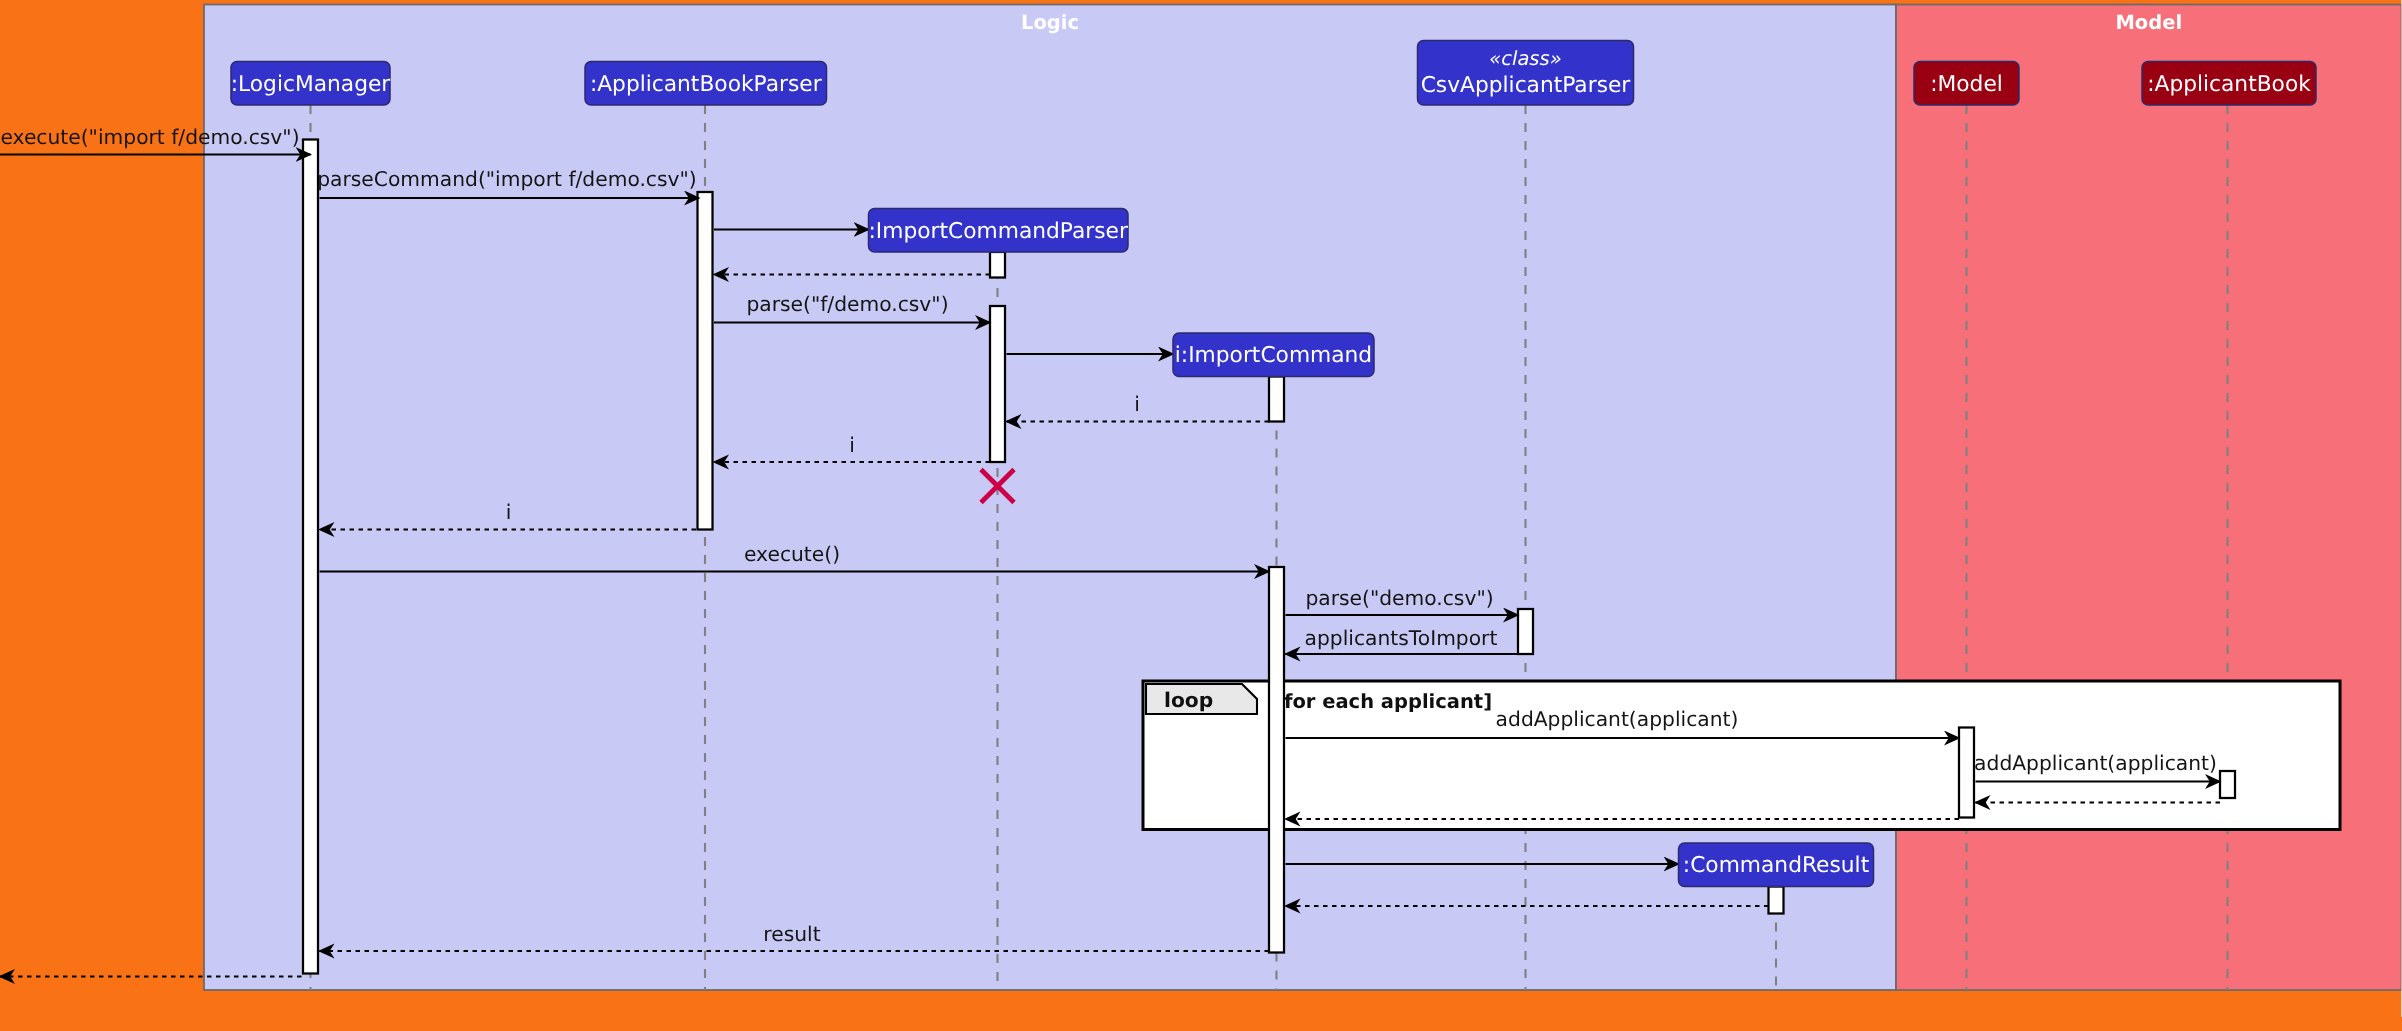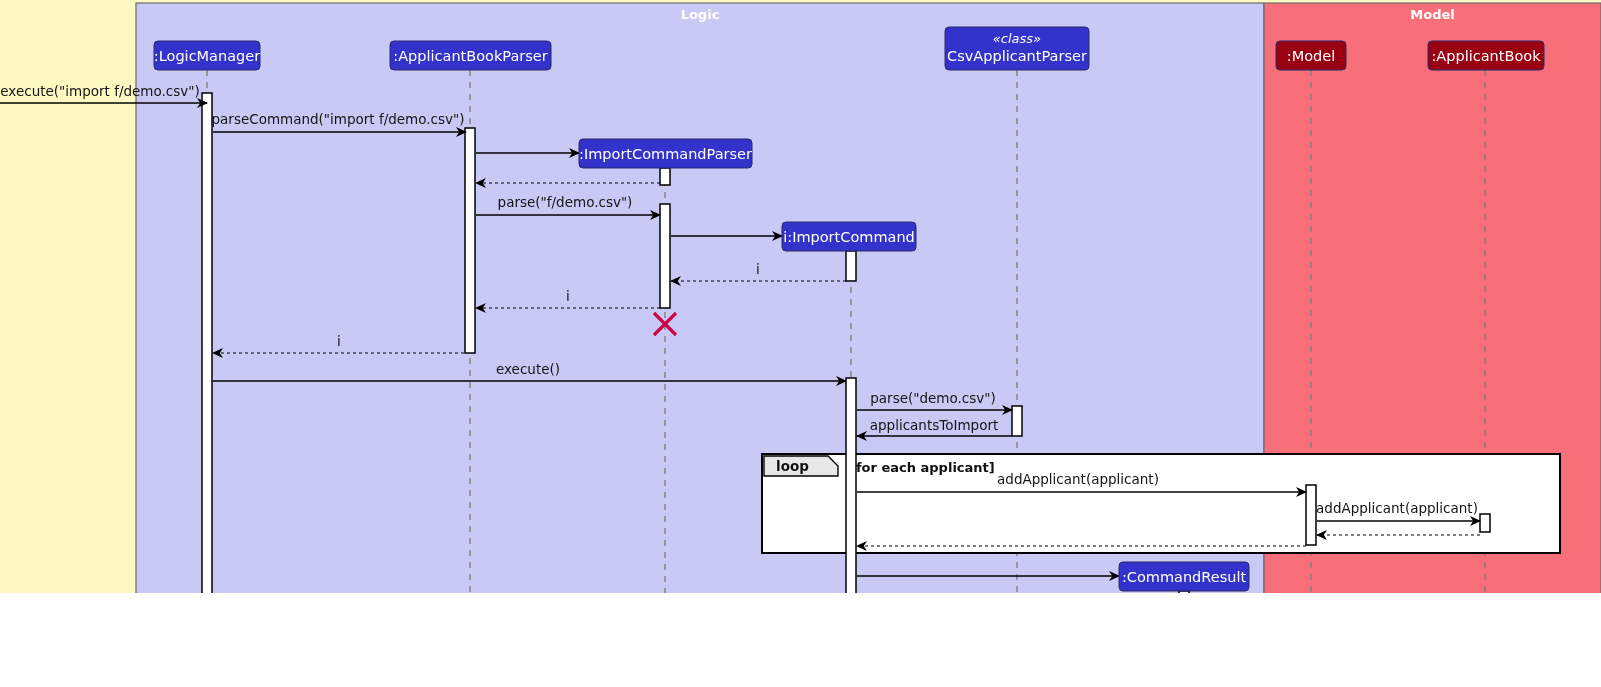--- a/index.html
+++ b/index.html
@@ -1,17 +1,17 @@
 <!DOCTYPE html>
 <html><head>
 <meta charset="utf-8">
 <style>
   html,body{margin:0;padding:0;background:#ffffff;}
   body{font-family:"DejaVu Sans","Liberation Sans",sans-serif;}
-  #stage{position:relative;width:1601px;height:593px;overflow:hidden;background:#fef9c3;}
+  #stage{position:relative;width:1601px;height:687px;overflow:hidden;background:#f97316;}
   #stage svg{position:absolute;left:0;top:0;}
   .grp-label{font-size:13px;font-weight:bold;fill:#ffffff;text-anchor:middle;}
   .part-label{font-size:14.5px;fill:#ffffff;text-anchor:middle;}
   .part-stereo{font-size:13px;font-style:italic;fill:#ffffff;text-anchor:middle;}
   .msg-c{font-size:13.5px;fill:#151515;text-anchor:middle;}
   .frame-op{font-size:13.5px;font-weight:bold;fill:#101010;}
   .frame-guard{font-size:13px;font-weight:bold;fill:#101010;}
 </style>
 </head>
 <body>

